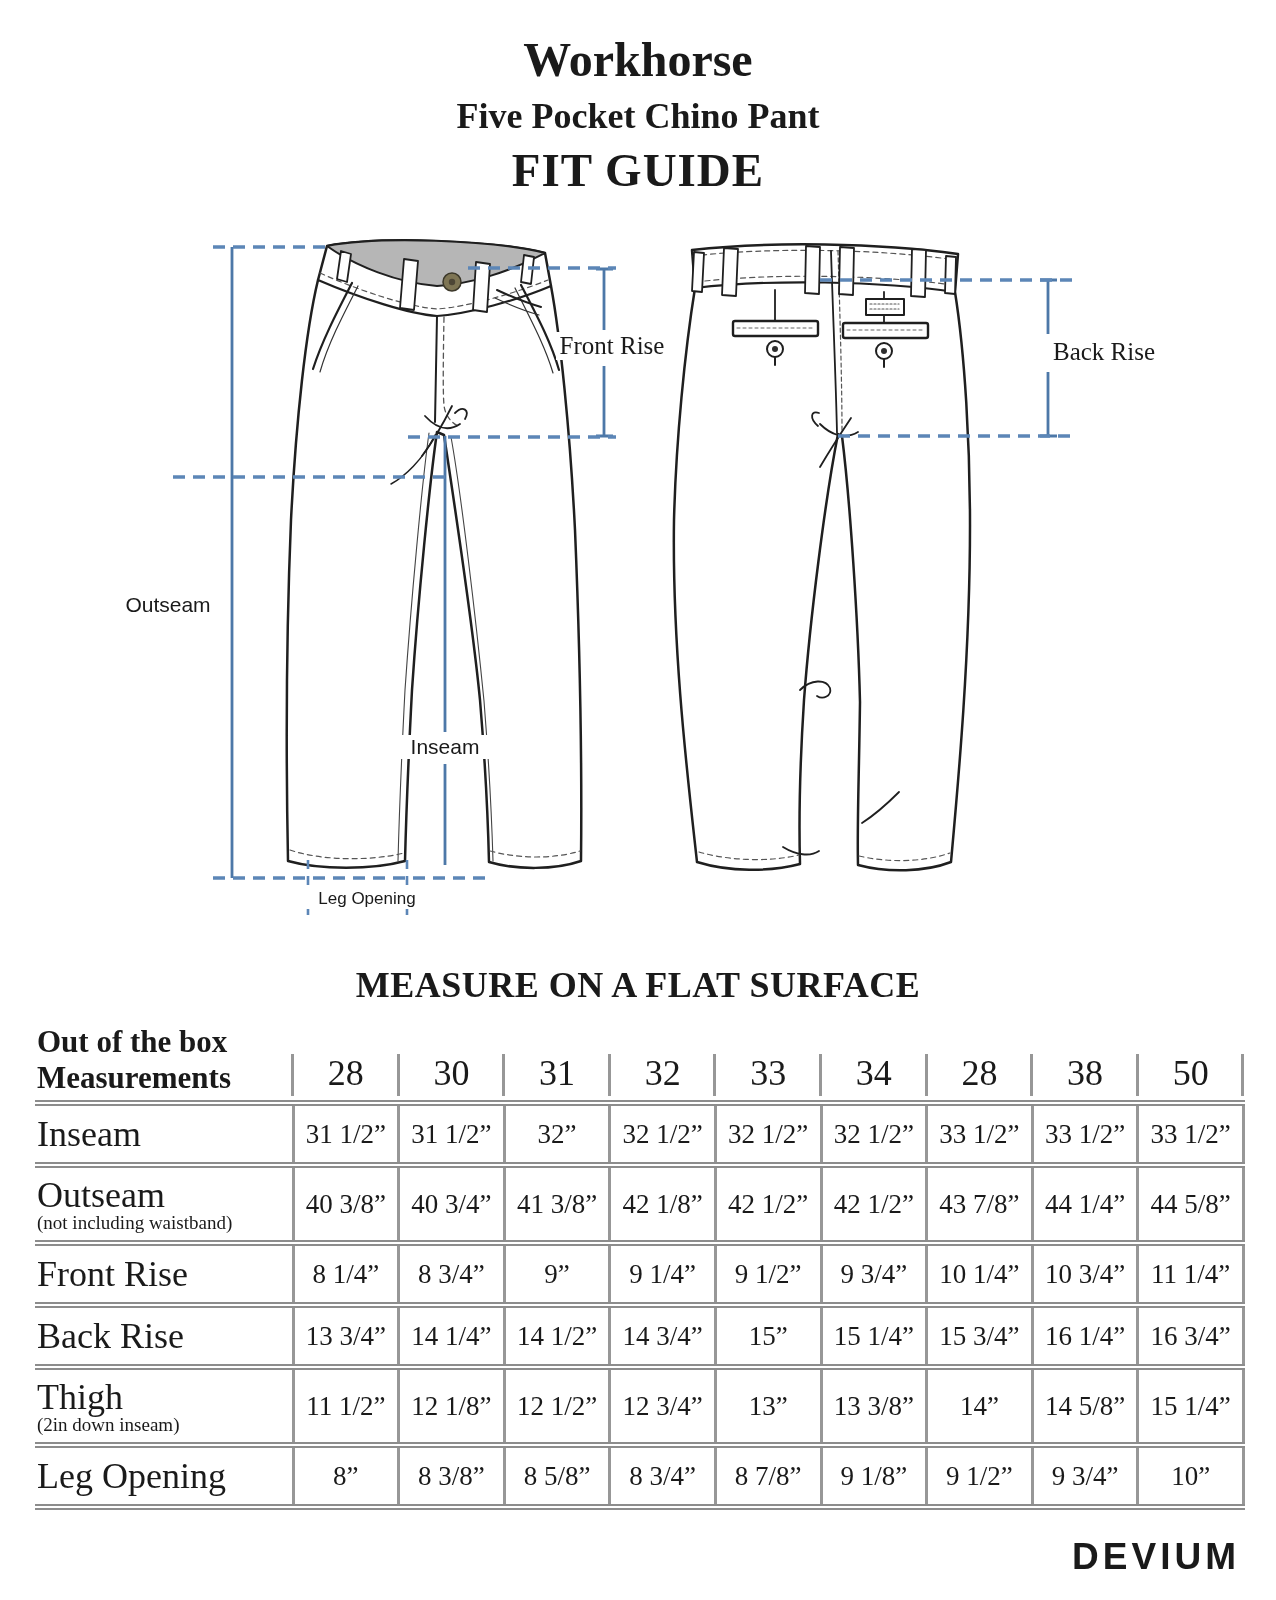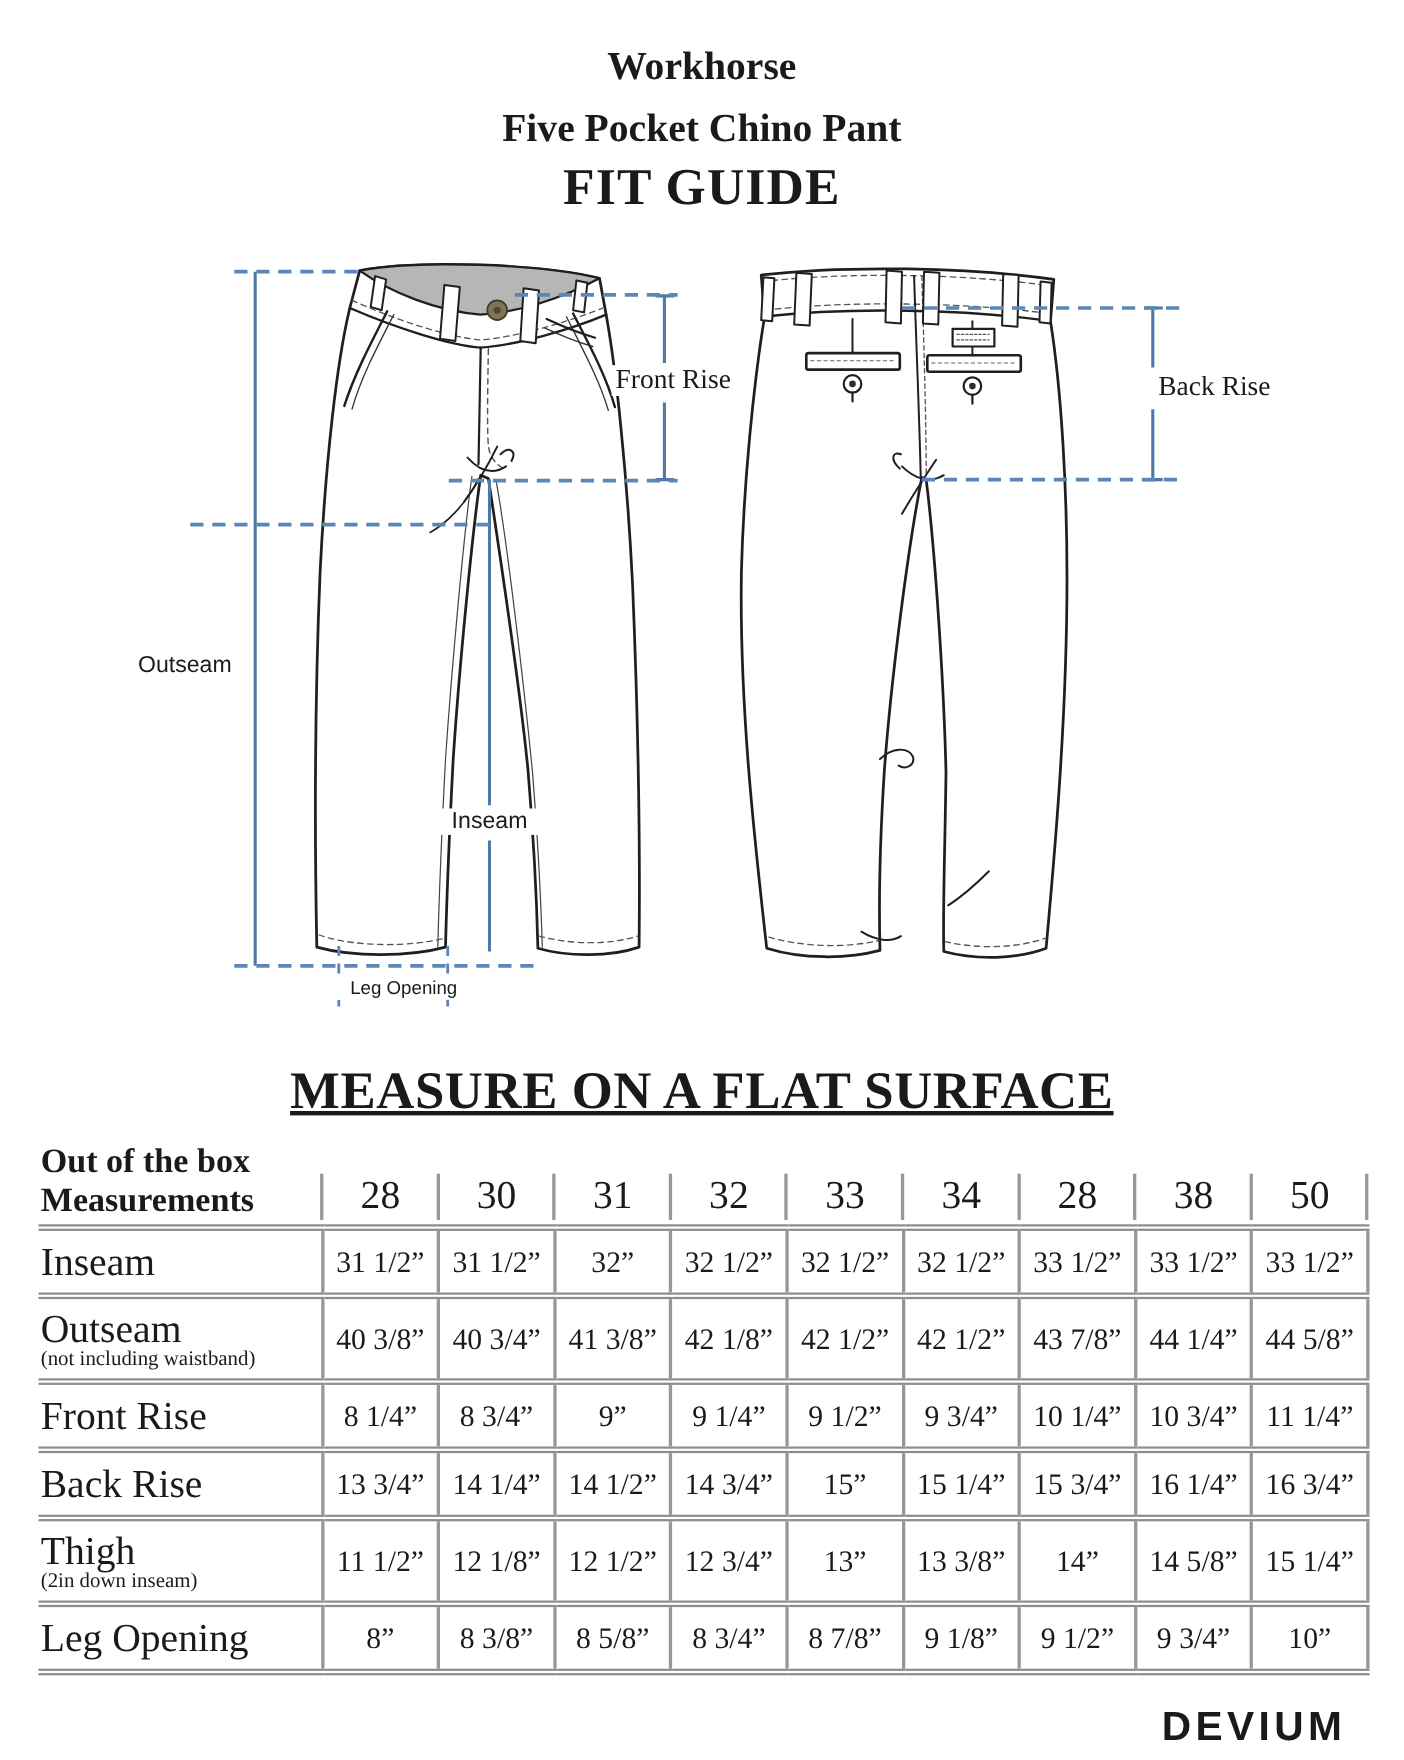--- a/index.html
+++ b/index.html
@@ -1,58 +1,58 @@
 <!DOCTYPE html>
 <html><head>
 <meta charset="utf-8">
 <style>
   html,body { margin:0; padding:0; }
   body {
     width:1276px; height:1600px; background:#ffffff; overflow:hidden;
     font-family:"Liberation Serif", serif; color:#1a1a1a;
   }
   .title-block { padding-top:34px; text-align:center; }
-  .title-brand   { font-size:36px; line-height:52px; font-weight:700; }
+  .title-brand   { font-size:48px; line-height:52px; font-weight:700; }
   .title-product { font-size:36px; line-height:44px; font-weight:600; margin-top:8px; }
   .title-guide   { font-size:47px; line-height:44px; font-weight:600; margin-top:10px; letter-spacing:1px; }
 
   .diagram { position:relative; width:1276px; height:740px; margin-top:28px; }
   .diagram svg { position:absolute; left:0; top:0; }
   .dlabel { position:absolute; text-align:center; background:#fff; }
   .dlabel-serif { font-family:"Liberation Serif", serif; font-size:25px; }
   .dlabel-sans  { font-family:"Liberation Sans", "DejaVu Sans", sans-serif; }
   .lbl-front-rise { left:556px; top:112px; width:112px; }
   .lbl-back-rise  { left:1048px; top:118px; width:112px; }
   .lbl-thigh      { left:58px;  top:249px; width:158px; font-size:19.5px; line-height:23px; }
   .lbl-outseam    { left:116px; top:373px; width:104px; font-size:21px; }
   .lbl-inseam     { left:399px; top:515px; width:92px;  font-size:21px; }
   .lbl-legopen    { left:288px; top:669px; width:158px; font-size:17px; }
 
-  .section-heading { text-align:center; font-size:48px; font-weight:600; margin:4px 0 0 0; letter-spacing:0.5px;text-decoration:underline; }
+  .section-heading { text-align:center; font-size:36px; font-weight:600; margin:4px 0 0 0; letter-spacing:0.5px; }
 
   .fit-table { border-collapse:collapse; table-layout:fixed; width:1210px; margin:18px 31px 0 35px; }
   .fit-table col.c-label { width:258px; }
   .fit-table th, .fit-table td { font-weight:normal; }
   .t-corner { text-align:left; vertical-align:bottom; padding:0 0 4px 2px; }
   .t-corner div { font-size:31px; font-weight:700; line-height:36px; }
   .t-size { font-size:36px; text-align:center; vertical-align:bottom; padding:0 0 6px 0; position:relative; }
   .t-size::before { content:""; position:absolute; left:-2px; bottom:4px; width:3px; height:42px; background:#979797; }
   .t-size:last-child::after { content:""; position:absolute; right:0; bottom:4px; width:3px; height:42px; background:#979797; }
   .body-row td { border-top:6px double #8c8c8c; }
   .body-row:last-child td { border-bottom:6px double #8c8c8c; }
   .t-row-label { text-align:left; padding:4px 4px 4px 2px; }
   .t-row-label .t-main { font-size:36px; line-height:40px; display:block; }
   .t-note { font-size:19px; line-height:20px; display:block; margin-top:-2px; }
   .t-note:empty { display:none; }
   .t-val { font-size:27px; text-align:center; border-left:3px solid #979797; padding:11px 2px; }
   .t-val:last-child { border-right:3px solid #979797; }
   .row-std .t-val { height:34px;margin-top:29px; }
   .row-tall .t-val { height:50px; }
 
-  .logo { margin-top:26px; text-align:right; padding-right:52px;
+  .logo { margin-top:26px; text-align:right; padding-right:36px;
           font-family:"Liberation Sans", "DejaVu Sans", sans-serif;
           font-weight:700; font-size:37px; letter-spacing:4px; }
 </style>
 </head>
 <body>
 
 <div class="page">
 
   <header class="title-block">
     <div class="title-brand">Workhorse</div>

